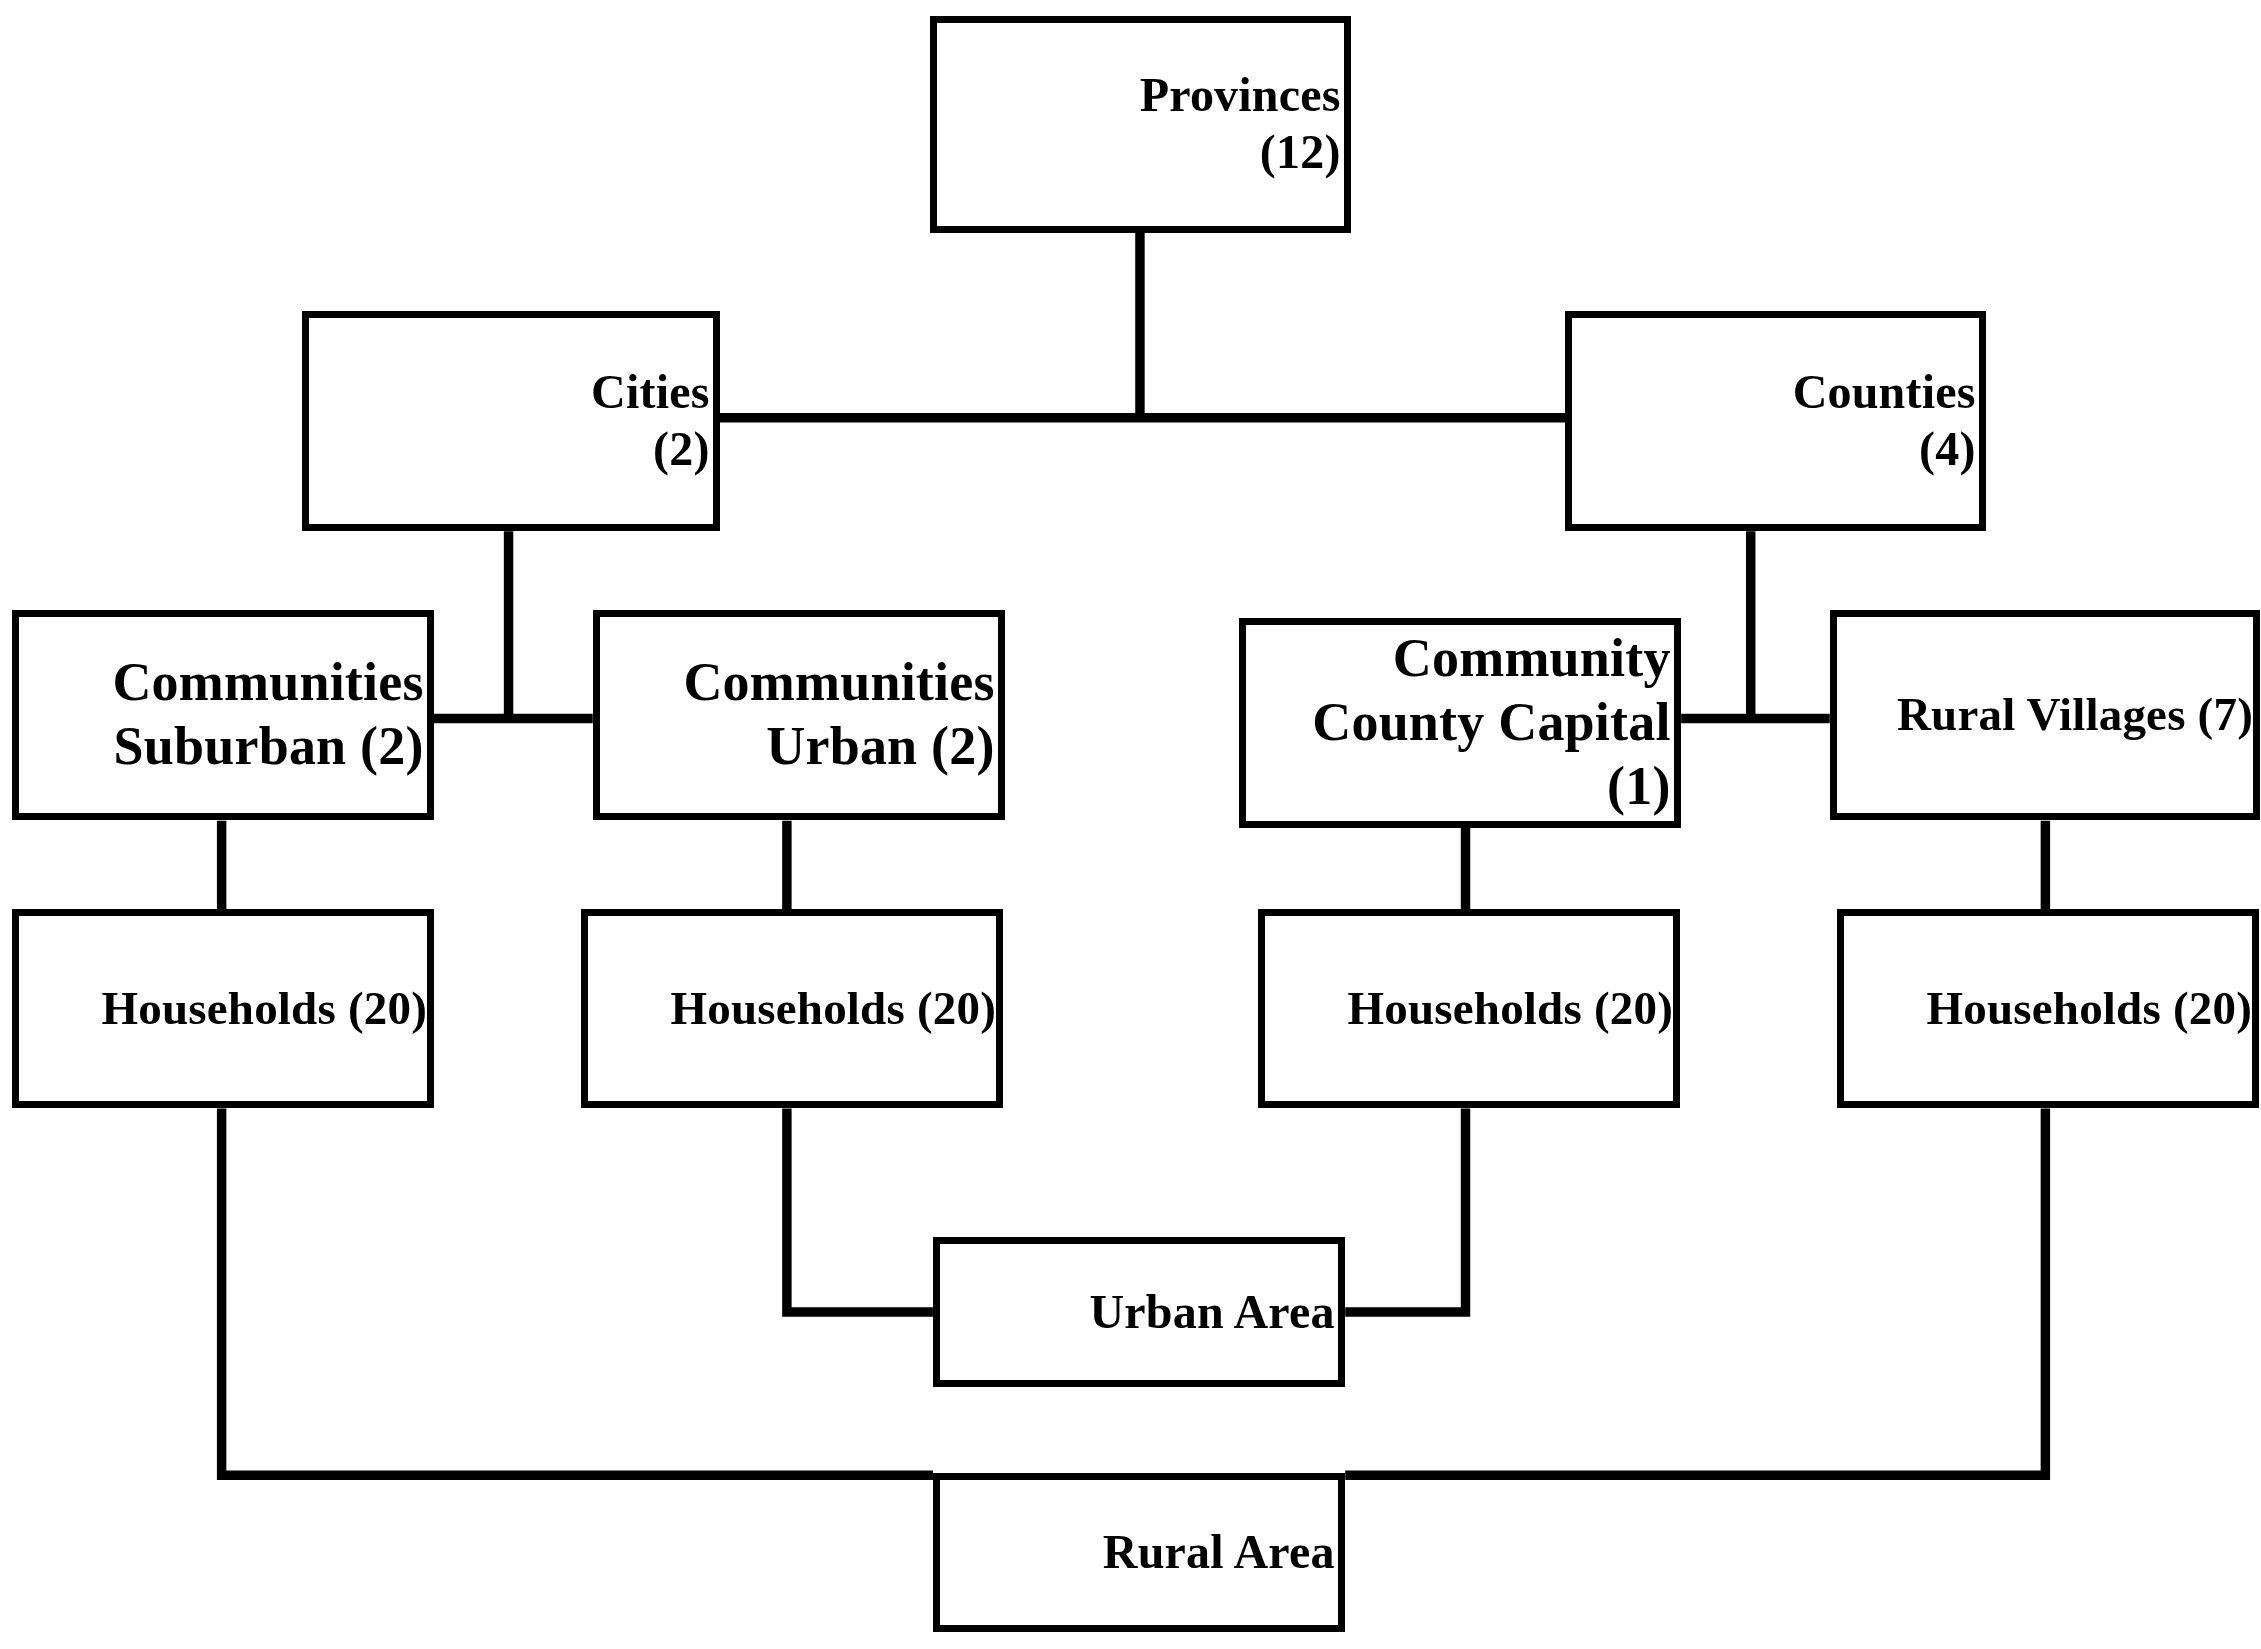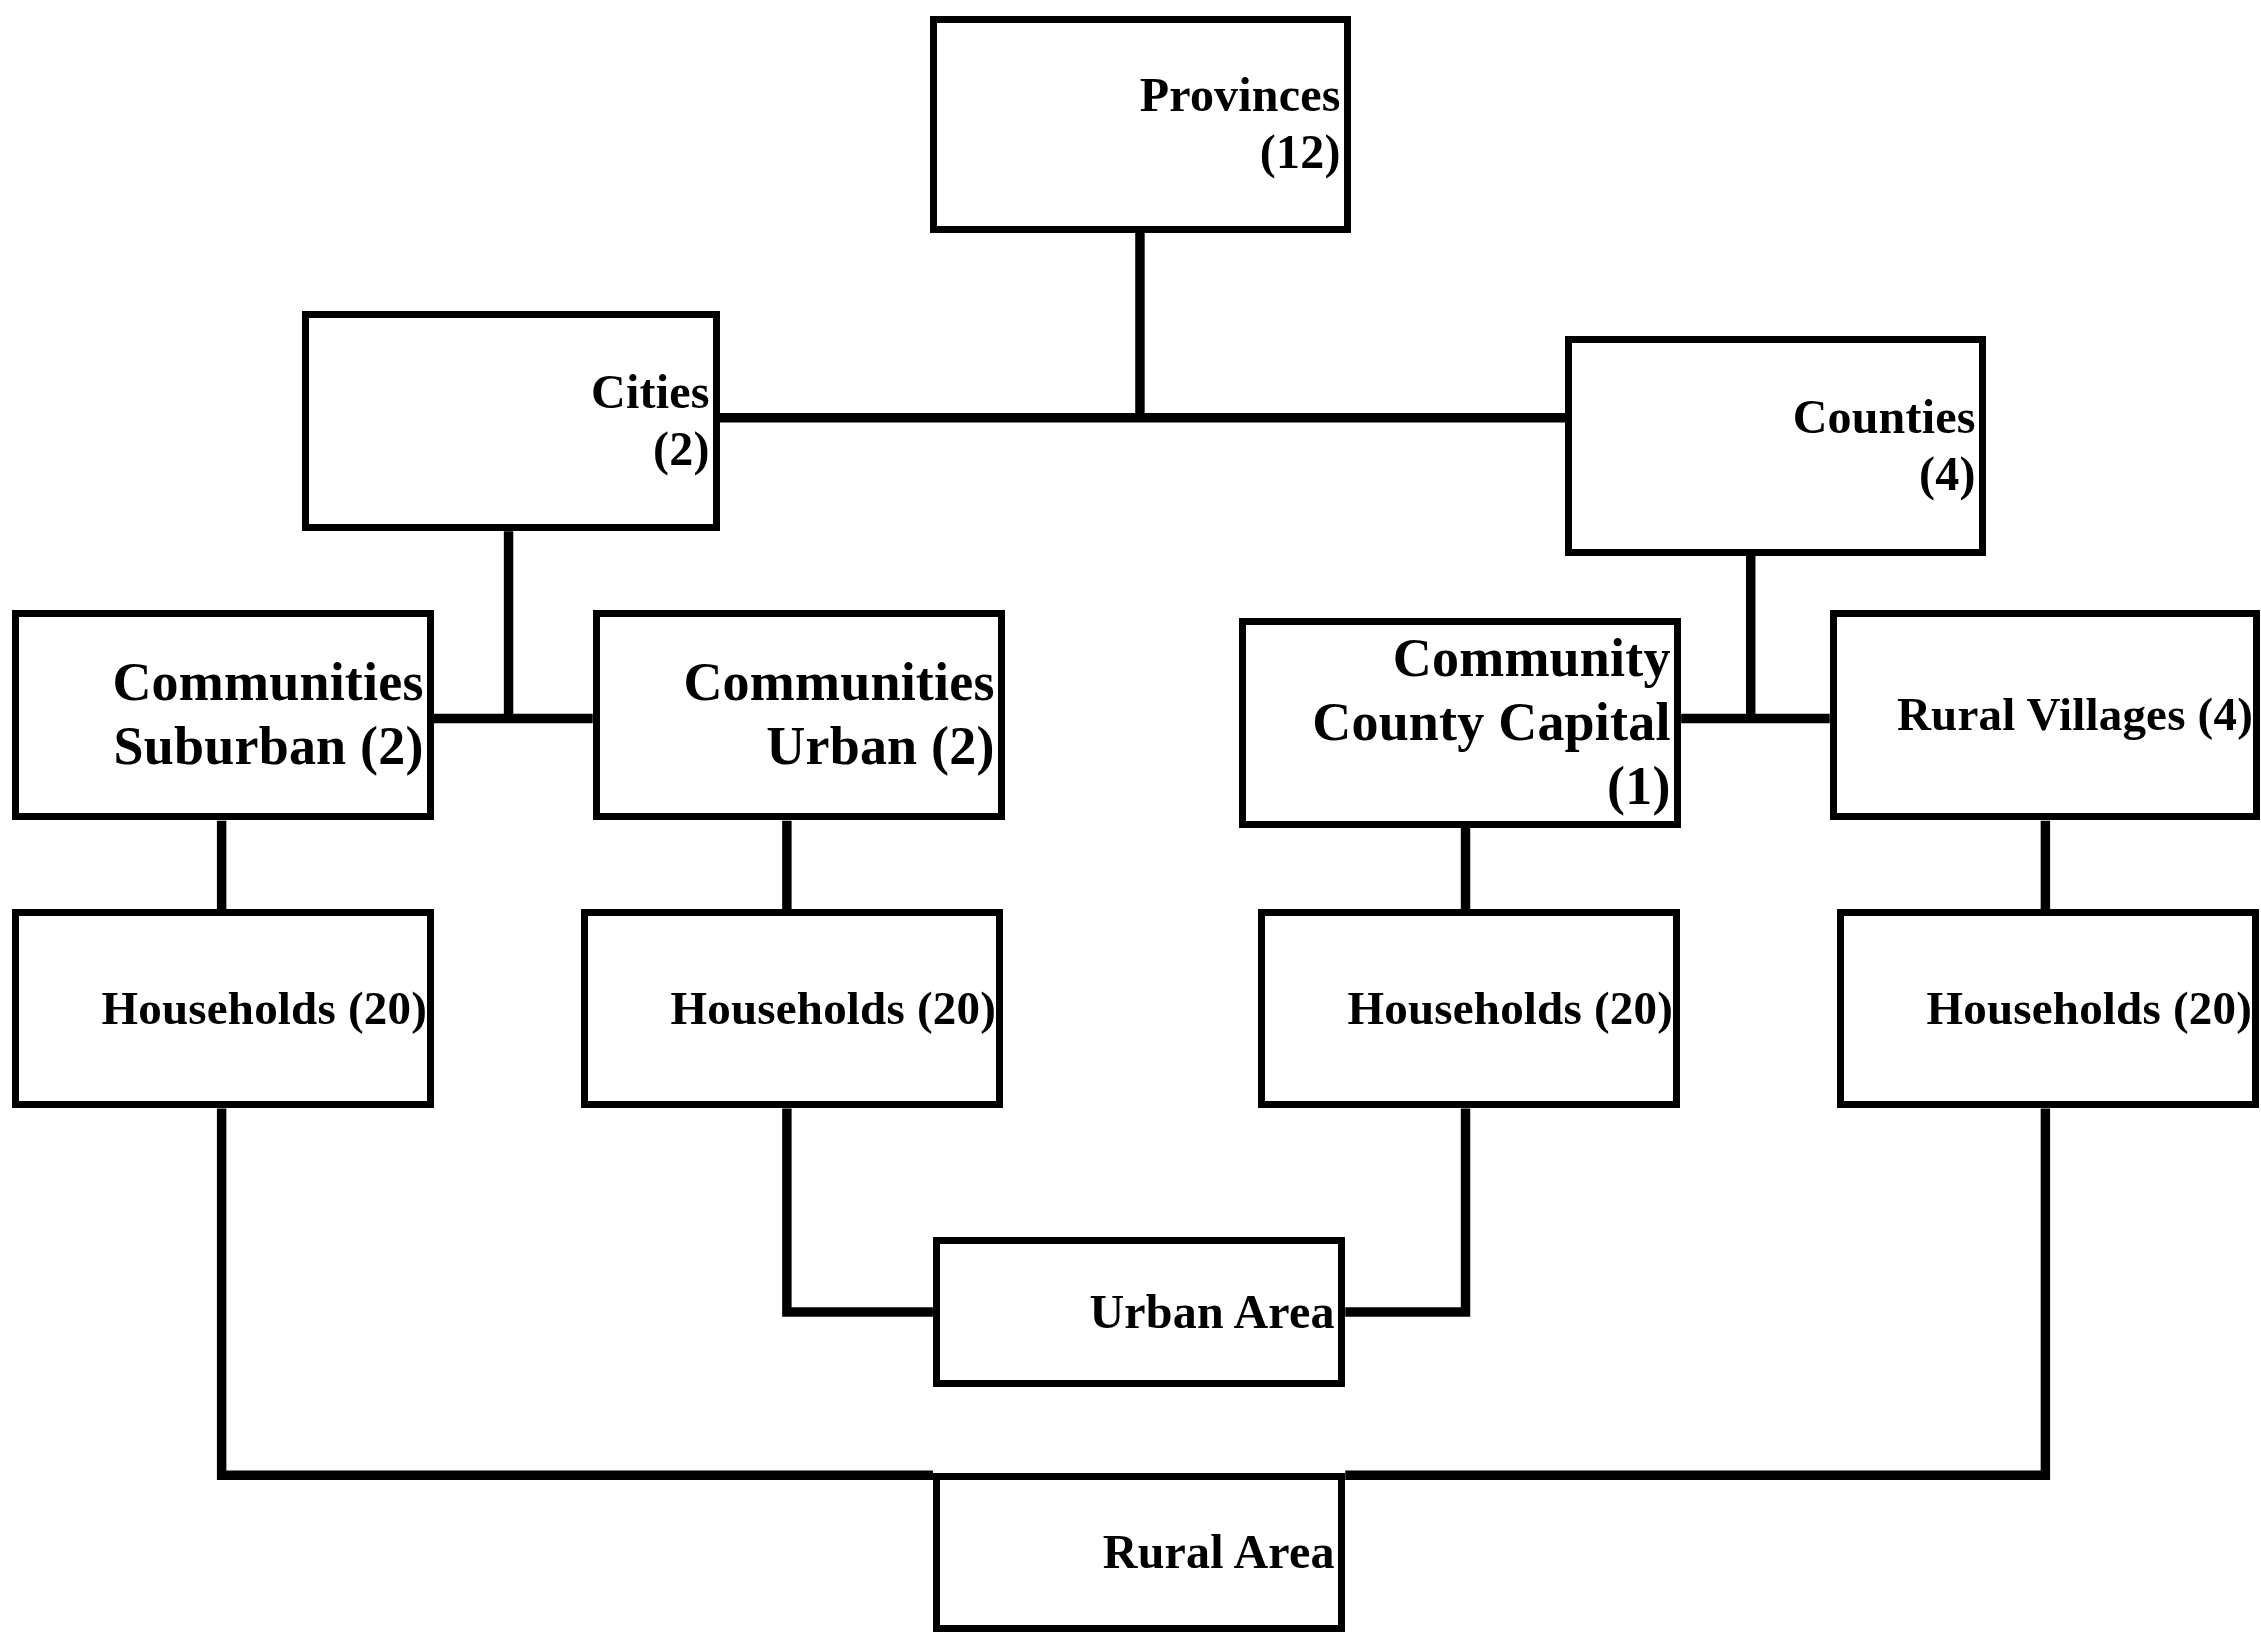--- a/index.html
+++ b/index.html
@@ -94,42 +94,42 @@
   <div class="node" style="left:930px; top:15.5px; width:421px; height:217px;">
     <span class="label">Provinces
 (12)</span>
   </div>
 
   <div class="node" style="left:302px; top:311px; width:418px; height:220px;">
     <span class="label">Cities
 (2)</span>
   </div>
 
-  <div class="node" style="left:1565px; top:311px; width:421px; height:220px;margin-top:25px;">
+  <div class="node" style="left:1565px; top:311px; width:421px; height:220px;">
     <span class="label">Counties
 (4)</span>
   </div>
 
   <div class="node tight" style="left:12px; top:610px; width:422px; height:210px;">
     <span class="label">Communities
 Suburban (2)</span>
   </div>
 
   <div class="node tight" style="left:593px; top:610px; width:412px; height:210px;">
     <span class="label">Communities
 Urban (2)</span>
   </div>
 
   <div class="node tight" style="left:1239px; top:610px; width:442px; height:210px;margin-top:8px;">
     <span class="label">Community
 County Capital (1)</span>
   </div>
 
   <div class="node wide-fit" style="left:1830px; top:610px; width:430px; height:210px;">
-    <span class="label">Rural Villages (4)</span>
+    <span class="label">Rural Villages (7)</span>
   </div>
 
   <div class="node wide-fit" style="left:12px; top:909px; width:422px; height:199px;">
     <span class="label">Households (20)</span>
   </div>
 
   <div class="node wide-fit" style="left:581px; top:909px; width:422px; height:199px;">
     <span class="label">Households (20)</span>
   </div>
 

